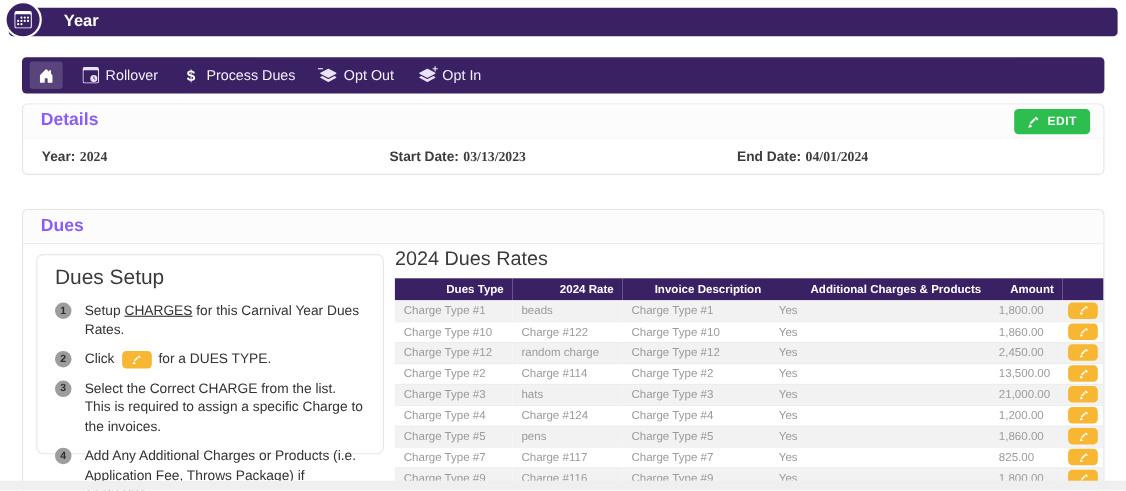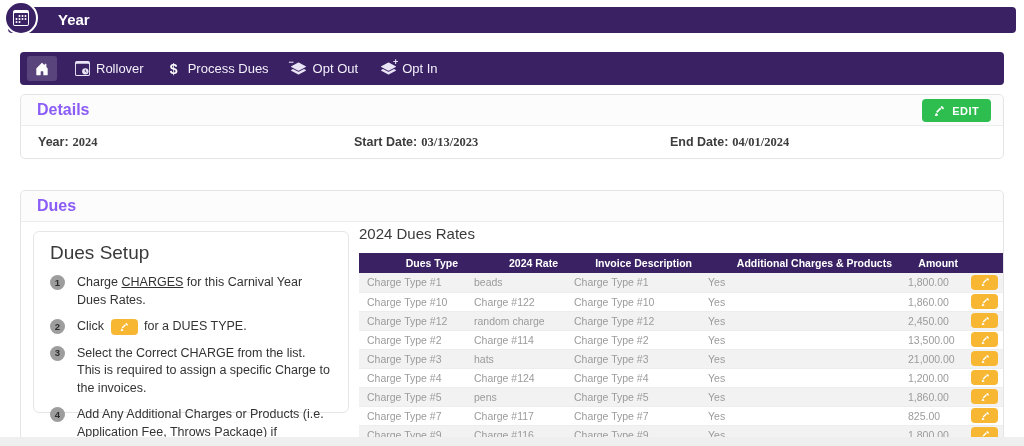--- a/index.html
+++ b/index.html
@@ -56,21 +56,21 @@
     border-radius:6px;padding:8px 16px 0 16px;background:#fff;}
   .setup-title{font-size:19px;font-weight:400;color:#3a3a3a;margin:2px 0 10px 0;}
   .step{display:flex;gap:12px;margin-bottom:9px;font-size:12.5px;color:#333;line-height:1.4;}
   .step-badge{flex-shrink:0;width:15px;height:15px;border-radius:50%;background:#9d9d9d;color:#2d2d2d;
     font-size:9.5px;font-weight:700;display:flex;align-items:center;justify-content:center;margin-top:1px;}
   .charges-link{color:#333;text-decoration:underline;cursor:pointer;}
   .pencil-btn{display:inline-flex;width:27px;height:16px;background:var(--orange);border:none;border-radius:4px;
     align-items:center;justify-content:center;vertical-align:middle;cursor:pointer;margin:0 3px;}
   .pencil-btn svg{width:8px;height:8px;fill:#fff;}
   
-  .rates-title{position:absolute;left:338px;top:3px;font-size:15px;font-weight:400;color:#3a3a3a;}
+  .rates-title{position:absolute;left:338px;top:3px;font-size:18px;font-weight:400;color:#3a3a3a;}
   .rates-table{position:absolute;left:338px;top:31px;width:644px;border-collapse:collapse;table-layout:fixed;}
   .rates-table th{background:var(--purple);color:#fff;font-size:10.5px;font-weight:700;text-align:right;
     padding:4px 8px;height:19px;}
   .rates-table td{font-size:10.5px;color:var(--cell-text);padding:2px 8px;height:19px;border-bottom:1px solid #ededed;}
   .rates-table tbody tr:nth-child(odd){background:var(--stripe);}
   .rates-table td.edit-cell{text-align:center;padding:1px 4px;}
   .row-edit-btn{display:inline-flex;width:27px;height:15px;background:var(--orange);border:none;border-radius:4px;
     align-items:center;justify-content:center;cursor:pointer;}
   .row-edit-btn svg{width:8px;height:8px;fill:#fff;}
   
@@ -164,21 +164,21 @@
   <div class="card-header">
     <span class="card-title">Dues</span>
   </div>
   <div class="dues-body">
 
     <div class="setup-panel">
       <div class="setup-title">Dues Setup</div>
 
       <div class="step">
         <span class="step-badge">1</span>
-        <span><span>Charge </span><a class="charges-link">CHARGES</a><span> for this Carnival Year Dues Rates.</span></span>
+        <span><span>Setup </span><a class="charges-link">CHARGES</a><span> for this Carnival Year Dues Rates.</span></span>
       </div>
 
       <div class="step">
         <span class="step-badge">2</span>
         <span><span>Click </span><button class="pencil-btn">
               <svg viewBox="0 0 16 16">
                 <path d="M12.854.146a.5.5 0 0 0-.707 0L10.5 1.793 14.207 5.5l1.647-1.646a.5.5 0 0 0 0-.708l-3-3zm.646 6.061L9.793 2.5 3.293 9H3.5a.5.5 0 0 1 .5.5v.5h.5a.5.5 0 0 1 .5.5v.5h.293l6.5-6.5zm-7.468 7.468A.5.5 0 0 1 6 13.5V13h-.5a.5.5 0 0 1-.5-.5V12h-.5a.5.5 0 0 1-.5-.5V11h-.5a.5.5 0 0 1-.175-.032l-.179.178a.5.5 0 0 0-.11.168l-2 5a.5.5 0 0 0 .65.65l5-2a.5.5 0 0 0 .168-.11l.178-.178z"></path>
               </svg>
             </button><span> for a DUES TYPE.</span></span>
       </div>

